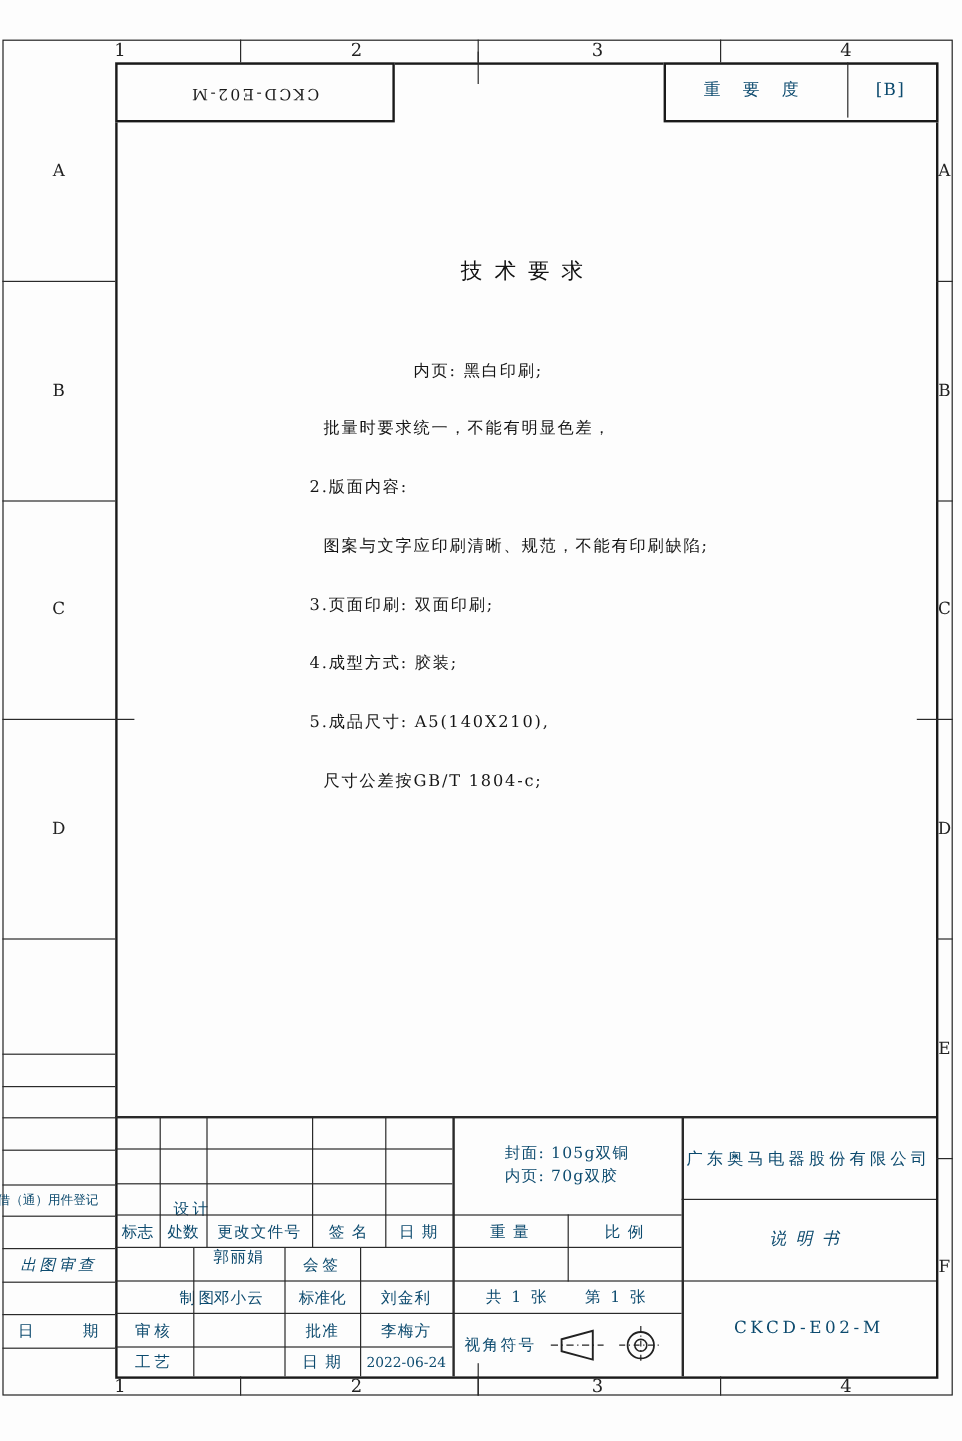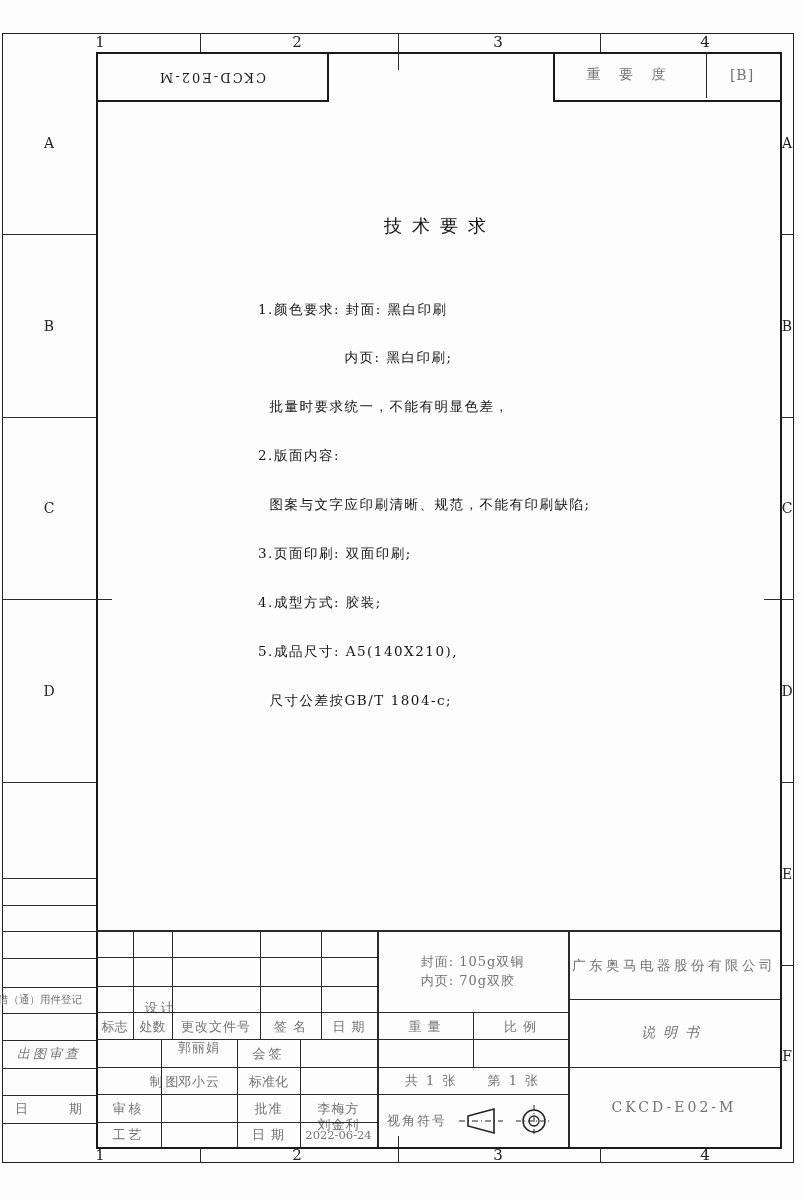--- a/index.html
+++ b/index.html
@@ -5,21 +5,21 @@
   html,body{margin:0;padding:0;background:#e8e8e8;}
   .sheet{
     position:relative;width:802px;height:1201px;background:#fdfdfd;
     font-family:"DejaVu Serif","Liberation Serif",serif;color:#1b1b1b;overflow:hidden;
   }
   .outer{position:absolute;left:2px;top:33px;width:790px;height:1128px;border:1px solid #222;}
   .frame{position:absolute;left:96px;top:52px;width:682px;height:1093px;border:2px solid #1a1a1a;}
   .ln{position:absolute;background:#2a2a2a;}
   .zn{position:absolute;transform:translate(-50%,-50%);font-size:15px;color:#222;}
   .cell{position:absolute;display:flex;align-items:center;justify-content:center;
-        font-size:13px;letter-spacing:1px;color:#737373;white-space:nowrap;}
+        font-size:13px;letter-spacing:1px;color:#0c4a6e;white-space:nowrap;}
   .box{position:absolute;border:2px solid #1a1a1a;background:#fdfdfd;}
   .rot{transform:rotate(180deg);letter-spacing:2px;font-size:13px;}
   .title{position:absolute;left:300px;top:214px;width:280px;text-align:center;
          font-size:18px;letter-spacing:10px;color:#111;}
   .req{position:absolute;left:258px;top:268px;font-size:13.5px;line-height:16.3px;
        letter-spacing:1.5px;white-space:pre;color:#151515;}
   .small{font-size:10.5px;letter-spacing:0;}
   .just{justify-content:space-between;padding:0 13px;box-sizing:border-box;}
   svg{display:block;}
 </style>
@@ -35,21 +35,20 @@
     <span class="rot">CKCD-E02-M</span>
   </div>
 
   <div class="box" style="left:553px;top:52px;width:225px;height:46px;"></div>
   <div class="ln" style="left:706px;top:52px;width:1px;height:46px;"></div>
   <div class="cell" style="left:553px;top:52px;width:153px;height:46px;font-size:14px;letter-spacing:7px;">重 要 度</div>
   <div class="cell" style="left:706px;top:52px;width:72px;height:46px;font-size:14px;letter-spacing:1px;">[B]</div>
 
   <div class="title">技术要求</div>
   <div class="req">
-    <div>1.颜色要求: 封面: 黑白印刷</div>
     <div>　　　　　  内页: 黑白印刷;</div>
     <div>  批量时要求统一，不能有明显色差，</div>
     <div>2.版面内容:</div>
     <div>  图案与文字应印刷清晰、规范，不能有印刷缺陷;</div>
     <div>3.页面印刷: 双面印刷;</div>
     <div>4.成型方式: 胶装;</div>
     <div>5.成品尺寸: A5(140X210),</div>
     <div>  尺寸公差按GB/T 1804-c;</div>
   </div>
 
@@ -65,21 +64,21 @@
   <div class="cell" style="left:172px;top:1013px;width:88px;height:27px;letter-spacing:1px;">更改文件号</div>
   <div class="cell" style="left:260px;top:1013px;width:61px;height:27px;">签 名</div>
   <div class="cell" style="left:321px;top:1013px;width:56px;height:27px;">日 期</div>
 
   <div class="cell" style="left:96px;top:994px;width:65px;height:28px;letter-spacing:3px;padding-left:32px;">设计</div>
   <div class="cell" style="left:237px;top:1040px;width:63px;height:28px;letter-spacing:3px;">会签</div>
 
   <div class="cell" style="left:96px;top:1068px;width:65px;height:27px;letter-spacing:3px;padding-left:37px;">制图</div>
   <div class="cell" style="left:161px;top:1068px;width:76px;height:27px;">邓小云</div>
   <div class="cell" style="left:237px;top:1068px;width:63px;height:27px;letter-spacing:0;font-family:Liberation Serif, serif;">标准化</div>
-  <div class="cell" style="left:300px;top:1068px;width:77px;height:27px;margin-top:43px;">刘金利</div>
+  <div class="cell" style="left:300px;top:1068px;width:77px;height:27px;">刘金利</div>
 
   <div class="cell" style="left:96px;top:1095px;width:65px;height:28px;letter-spacing:3px;">审核</div>
   <div class="cell" style="left:161px;top:1034px;width:76px;height:28px;">郭丽娟</div>
   <div class="cell" style="left:237px;top:1095px;width:63px;height:28px;letter-spacing:1px;">批准</div>
   <div class="cell" style="left:300px;top:1095px;width:77px;height:28px;">李梅方</div>
 
   <div class="cell" style="left:96px;top:1123px;width:65px;height:24px;letter-spacing:3px;">工艺</div>
   <div class="cell" style="left:237px;top:1123px;width:63px;height:24px;">日 期</div>
   <div class="cell" style="left:300px;top:1123px;width:77px;height:24px;font-size:11.5px;letter-spacing:0;">2022-06-24</div>
 

